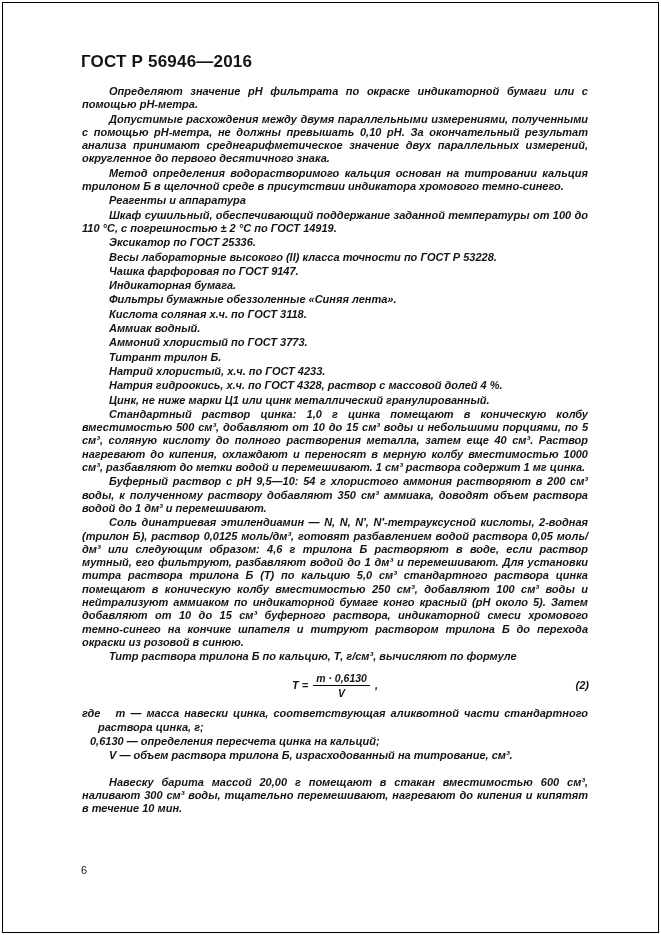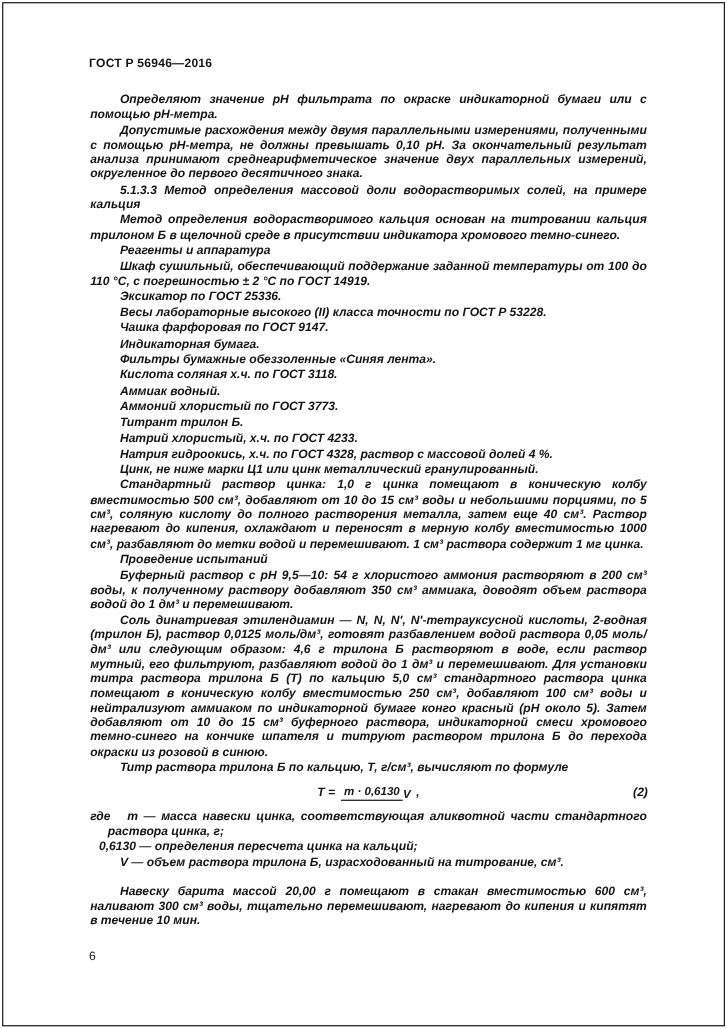--- a/index.html
+++ b/index.html
@@ -19,21 +19,21 @@
   .page-border {
     position: absolute;
     inset: 2px;
     border: 1px solid #000000;
     pointer-events: none;
   }
   .doc-header {
     position: absolute;
     top: 52px;
     left: 81px;
-    font-size: 11px;
+    font-size: 17px;
     font-weight: bold;
     font-style: normal;
     letter-spacing: 0.2px;
     text-align: right;
   }
   .content {
     position: absolute;
     top: 84px;
     left: 81px;
     width: 508px;
@@ -59,21 +59,21 @@
   }
   .formula-body {
     display: inline-flex;
     align-items: center;
     gap: 5px;
     font-weight: bold;
     font-style: italic;
   }
   .fraction {
     display: inline-flex;
-    flex-direction: row;
+    flex-direction: column;
     align-items: center;
     font-size: 10.5px;
     line-height: 12px;
     vertical-align: middle;
   }
   .fraction .num {
     border-bottom: 1px solid #000;
     padding: 0 3px 1px 3px;
   }
   .fraction .den {
@@ -115,38 +115,36 @@
 <body>
 
 <div class="page">
   <div class="page-border"></div>
 
   <div class="doc-header">ГОСТ Р 56946—2016</div>
 
   <div class="content">
     <p>Определяют значение pH фильтрата по окраске индикаторной бумаги или с помощью pH-метра.</p>
     <p>Допустимые расхождения между двумя параллельными измерениями, полученными с помощью pH-метра, не должны превышать 0,10 pH. За окончательный результат анализа принимают среднеарифметическое значение двух параллельных измерений, округленное до первого десятичного знака.</p>
-    <p>5.1.3.3 Метод определения массовой доли водорастворимых солей, на примере кальция</p>
     <p>Метод определения водорастворимого кальция основан на титровании кальция трилоном Б в щелочной среде в присутствии индикатора хромового темно-синего.</p>
     <p class="subheading">Реагенты и аппаратура</p>
     <p>Шкаф сушильный, обеспечивающий поддержание заданной температуры от 100 до 110 °С, с погрешностью ± 2 °С по ГОСТ 14919.</p>
     <p>Эксикатор по ГОСТ 25336.</p>
     <p>Весы лабораторные высокого (II) класса точности по ГОСТ Р 53228.</p>
     <p>Чашка фарфоровая по ГОСТ 9147.</p>
     <p>Индикаторная бумага.</p>
     <p>Фильтры бумажные обеззоленные «Синяя лента».</p>
     <p>Кислота соляная х.ч. по ГОСТ 3118.</p>
     <p>Аммиак водный.</p>
     <p>Аммоний хлористый по ГОСТ 3773.</p>
     <p>Титрант трилон Б.</p>
     <p>Натрий хлористый, х.ч. по ГОСТ 4233.</p>
     <p>Натрия гидроокись, х.ч. по ГОСТ 4328, раствор с массовой долей 4 %.</p>
     <p>Цинк, не ниже марки Ц1 или цинк металлический гранулированный.</p>
     <p>Стандартный раствор цинка: 1,0 г цинка помещают в коническую колбу вместимостью 500 см³, добавляют от 10 до 15 см³ воды и небольшими порциями, по 5 см³, соляную кислоту до полного растворения металла, затем еще 40 см³. Раствор нагревают до кипения, охлаждают и переносят в мерную колбу вместимостью 1000 см³, разбавляют до метки водой и перемешивают. 1 см³ раствора содержит 1 мг цинка.</p>
-    <p class="subheading">Проведение испытаний</p>
     <p>Буферный раствор с pH 9,5—10: 54 г хлористого аммония растворяют в 200 см³ воды, к полученному раствору добавляют 350 см³ аммиака, доводят объем раствора водой до 1 дм³ и перемешивают.</p>
     <p>Соль динатриевая этилендиамин — N, N, N′, N′-тетрауксусной кислоты, 2-водная (трилон Б), раствор 0,0125 моль/дм³, готовят разбавлением водой раствора 0,05 моль/дм³ или следующим образом: 4,6 г трилона Б растворяют в воде, если раствор мутный, его фильтруют, разбавляют водой до 1 дм³ и перемешивают. Для установки титра раствора трилона Б (Т) по кальцию 5,0 см³ стандартного раствора цинка помещают в коническую колбу вместимостью 250 см³, добавляют 100 см³ воды и нейтрализуют аммиаком по индикаторной бумаге конго красный (pH около 5). Затем добавляют от 10 до 15 см³ буферного раствора, индикаторной смеси хромового темно-синего на кончике шпателя и титруют раствором трилона Б до перехода окраски из розовой в синюю.</p>
     <p>Титр раствора трилона Б по кальцию, Т, г/см³, вычисляют по формуле</p>
 
     <div class="formula-block">
       <span class="formula-body">
         <span>T =</span>
         <span class="fraction">
           <span class="num">m · 0,6130</span>
           <span class="den">V</span>

